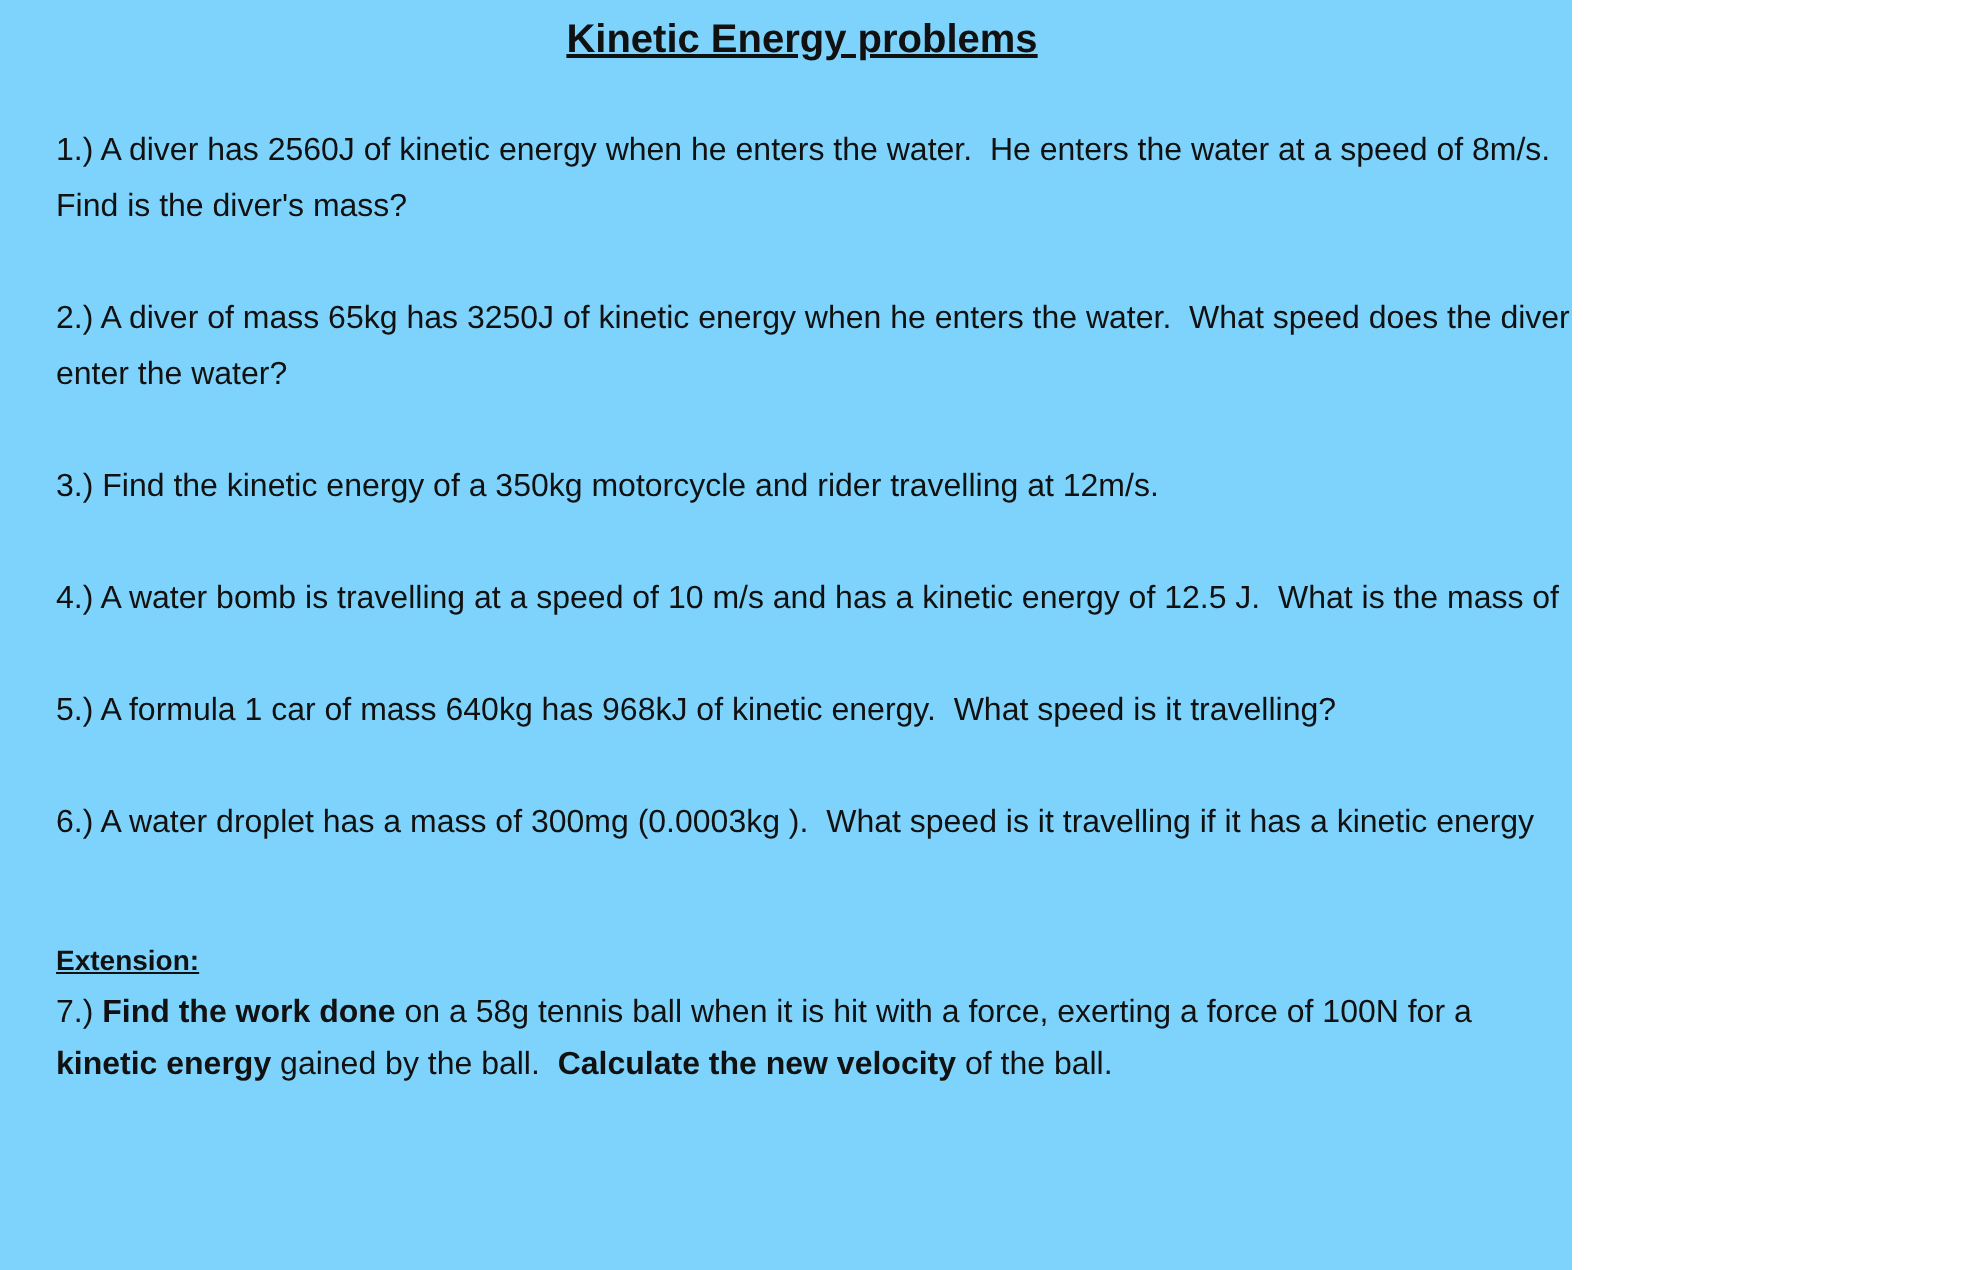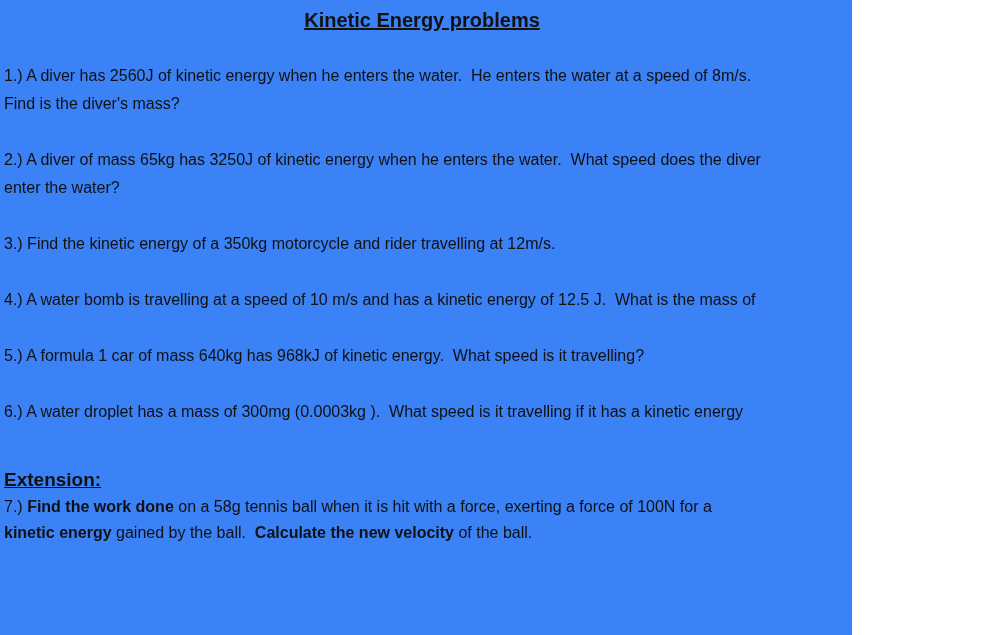--- a/index.html
+++ b/index.html
@@ -9,24 +9,24 @@
   }
   body {
     width: 989px;
     height: 635px;
     overflow: hidden;
     font-family: "Liberation Sans", "DejaVu Sans", sans-serif;
     color: #111111;
   }
   .page {
     box-sizing: border-box;
-    width: 852px;
+    width: 786px;
     height: 635px;
-    padding: 6px 12px 0 4px;
-    background: #3b82f6;
+    padding: 6px 12px 0 28px;
+    background: #7dd3fc;
   }
   .title {
     margin: 0 0 28px 0;
     text-align: center;
     font-size: 20px;
     line-height: 28px;
     font-weight: bold;
     text-decoration: underline;
   }
   .para {
@@ -34,21 +34,21 @@
   }
   .line {
     white-space: pre;
     font-size: 16px;
     line-height: 28px;
   }
   .extension {
     margin-top: 40px;
   }
   .ext-heading {
-    font-size: 19px;
+    font-size: 14px;
     line-height: 28px;
     font-weight: bold;
     text-decoration: underline;
     margin: 0;
   }
   .p7 .line {
     line-height: 26px;
   }
   .b {
     font-weight: bold;

